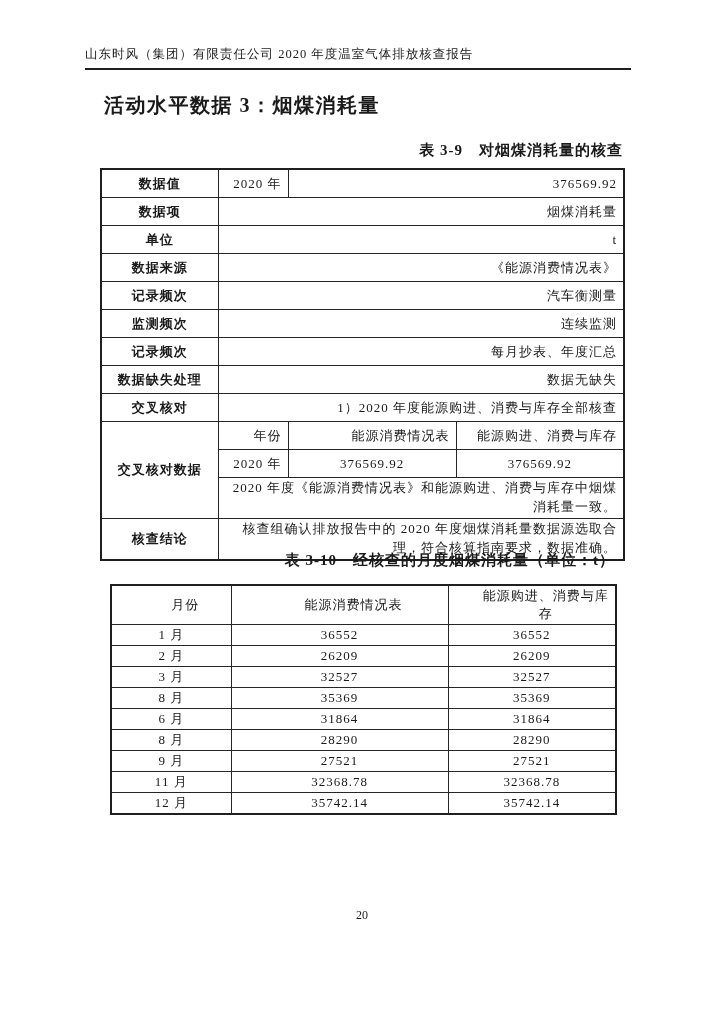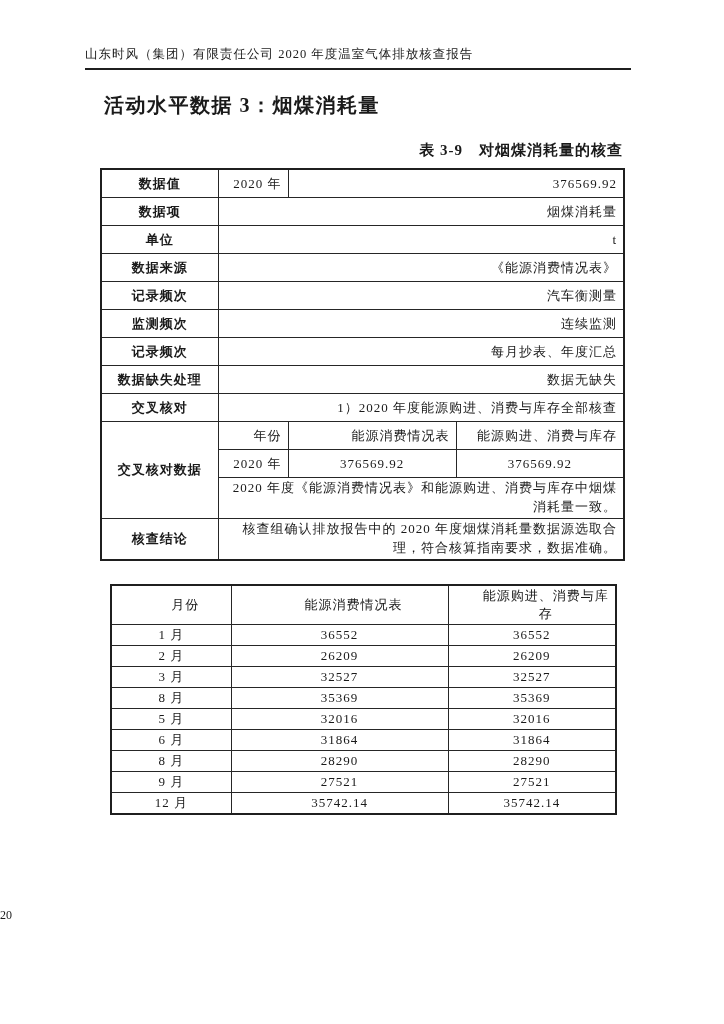--- a/index.html
+++ b/index.html
@@ -75,21 +75,21 @@
   .t310 td {
     height: 18px;
     text-align: center;
     padding: 1px 4px;
   }
   .t310 td.head { height: 22px; padding-left: 32px; }
 
   .page-number {
     position: absolute;
     left: 0; top: 908px; width: 724px;
-    text-align: left;
+    text-align: center;
     font-size: 12px;
   }
 </style>
 </head>
 <body>
 
 <div class="page">
 
   <div class="report-header">山东时风（集团）有限责任公司 2020 年度温室气体排放核查报告</div>
 
@@ -156,20 +156,21 @@
     <tr>
       <td class="val note" colspan="3">2020 年度《能源消费情况表》和能源购进、消费与库存中烟煤消耗量一致。</td>
     </tr>
     <tr>
       <td class="label">核查结论</td>
       <td class="val note" colspan="3">核查组确认排放报告中的 2020 年度烟煤消耗量数据源选取合理，符合核算指南要求，数据准确。</td>
     </tr>
   </tbody>
     </table>
 
+  <div class="table-caption caption-310">表 3-10　经核查的月度烟煤消耗量（单位：t）</div>
 
   <table class="t310">
     <colgroup>
       <col style="width:120px">
         <col style="width:217px">
         <col style="width:168px">
     </colgroup>
     <tbody>
         <tr>
       <td class="head">月份</td>
@@ -190,40 +191,40 @@
       <td>3 月</td>
       <td>32527</td>
       <td>32527</td>
     </tr>
     <tr>
       <td>8 月</td>
       <td>35369</td>
       <td>35369</td>
     </tr>
     <tr>
-      <td>5 月</td>
-      <td>32016</td>
-      <td>32016</td>
-    </tr>
-    <tr>
       <td>6 月</td>
       <td>31864</td>
       <td>31864</td>
     </tr>
     <tr>
       <td>8 月</td>
       <td>28290</td>
       <td>28290</td>
     </tr>
     <tr>
       <td>9 月</td>
       <td>27521</td>
       <td>27521</td>
     </tr>
     <tr>
+      <td>11 月</td>
+      <td>32368.78</td>
+      <td>32368.78</td>
+    </tr>
+    <tr>
       <td>12 月</td>
       <td>35742.14</td>
       <td>35742.14</td>
     </tr>
   </tbody>
     </table>
 
   <div class="page-number">20</div>
 
 </div>

